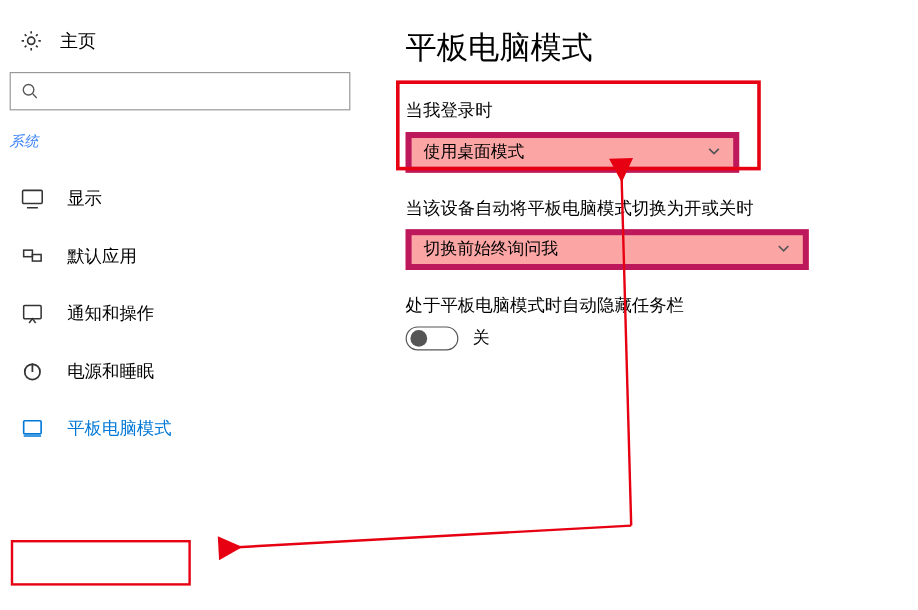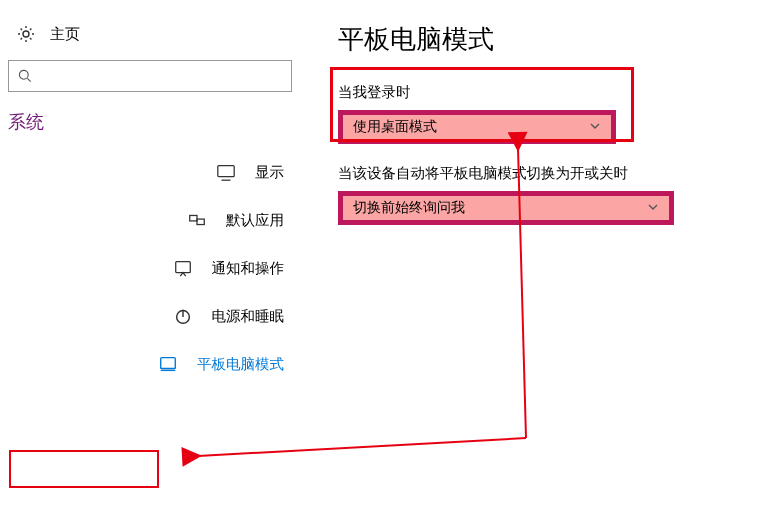--- a/index.html
+++ b/index.html
@@ -36,30 +36,29 @@
   .search-input {
     flex: 1;
     border: none;
     outline: none;
     padding: 0 8px;
     font-size: 14px;
     background: transparent;
   }
   .search-input::placeholder { color:#888 }
   .search-btn { width:32px; display:flex; align-items:center; justify-content:center; color:#555 }
-  .section-label { font-size: 18px; color:#701a75; padding: 4px 0 10px 0; }
+  .section-label { font-size: 12px; color:#3b82f6; padding: 4px 0 10px 0; font-style: italic; }
   .nav-list { list-style:none; margin-top:4px }
   .nav-item {
     display:flex;
     align-items:center;
     height:48px;
     padding:0 8px;
     cursor:default;
     font-size:14.5px;
-    justify-content:flex-end;
   }
   .nav-item .nico { width:22px; height:22px; margin-right:18px; color:#333; display:flex; align-items:center; justify-content:center }
   .nav-item.active { color:#0078d7 }
   .nav-item.active .nico { color:#0078d7 }
   .red-box-nav {
     position:absolute;
     left:9px; top:450px;
     width:150px; height:38px;
     border:2px solid #e60012;
     pointer-events:none;
@@ -204,20 +203,29 @@
         <span>切换前始终询问我</span>
         <span class="chev">
           <svg viewBox="0 0 12 12" width="12" height="12" fill="none" stroke="currentColor" stroke-width="1.4">
               <path d="M2 4l4 4 4-4"></path>
             </svg>
         </span>
       </div>
     </div>
 
 
+    <div class="setting-block">
+      <div class="setting-label">处于平板电脑模式时自动隐藏任务栏</div>
+      <div class="toggle-row">
+        <span class="toggle off">
+            <span class="knob"></span>
+          </span>
+        <span>关</span>
+      </div>
+    </div>
   </main>
 </div>
 
 <div class="red-box-nav"></div>
 <div class="red-box-main"></div>
 
 <svg style="position:absolute;left:0;top:0;pointer-events:none" width="765" height="508">
   <defs>
     <marker id="ah" markerWidth="12" markerHeight="10" refX="2" refY="5" orient="auto">
       <path d="M10 0 L0 5 L10 10 z" fill="#e60012"></path>

